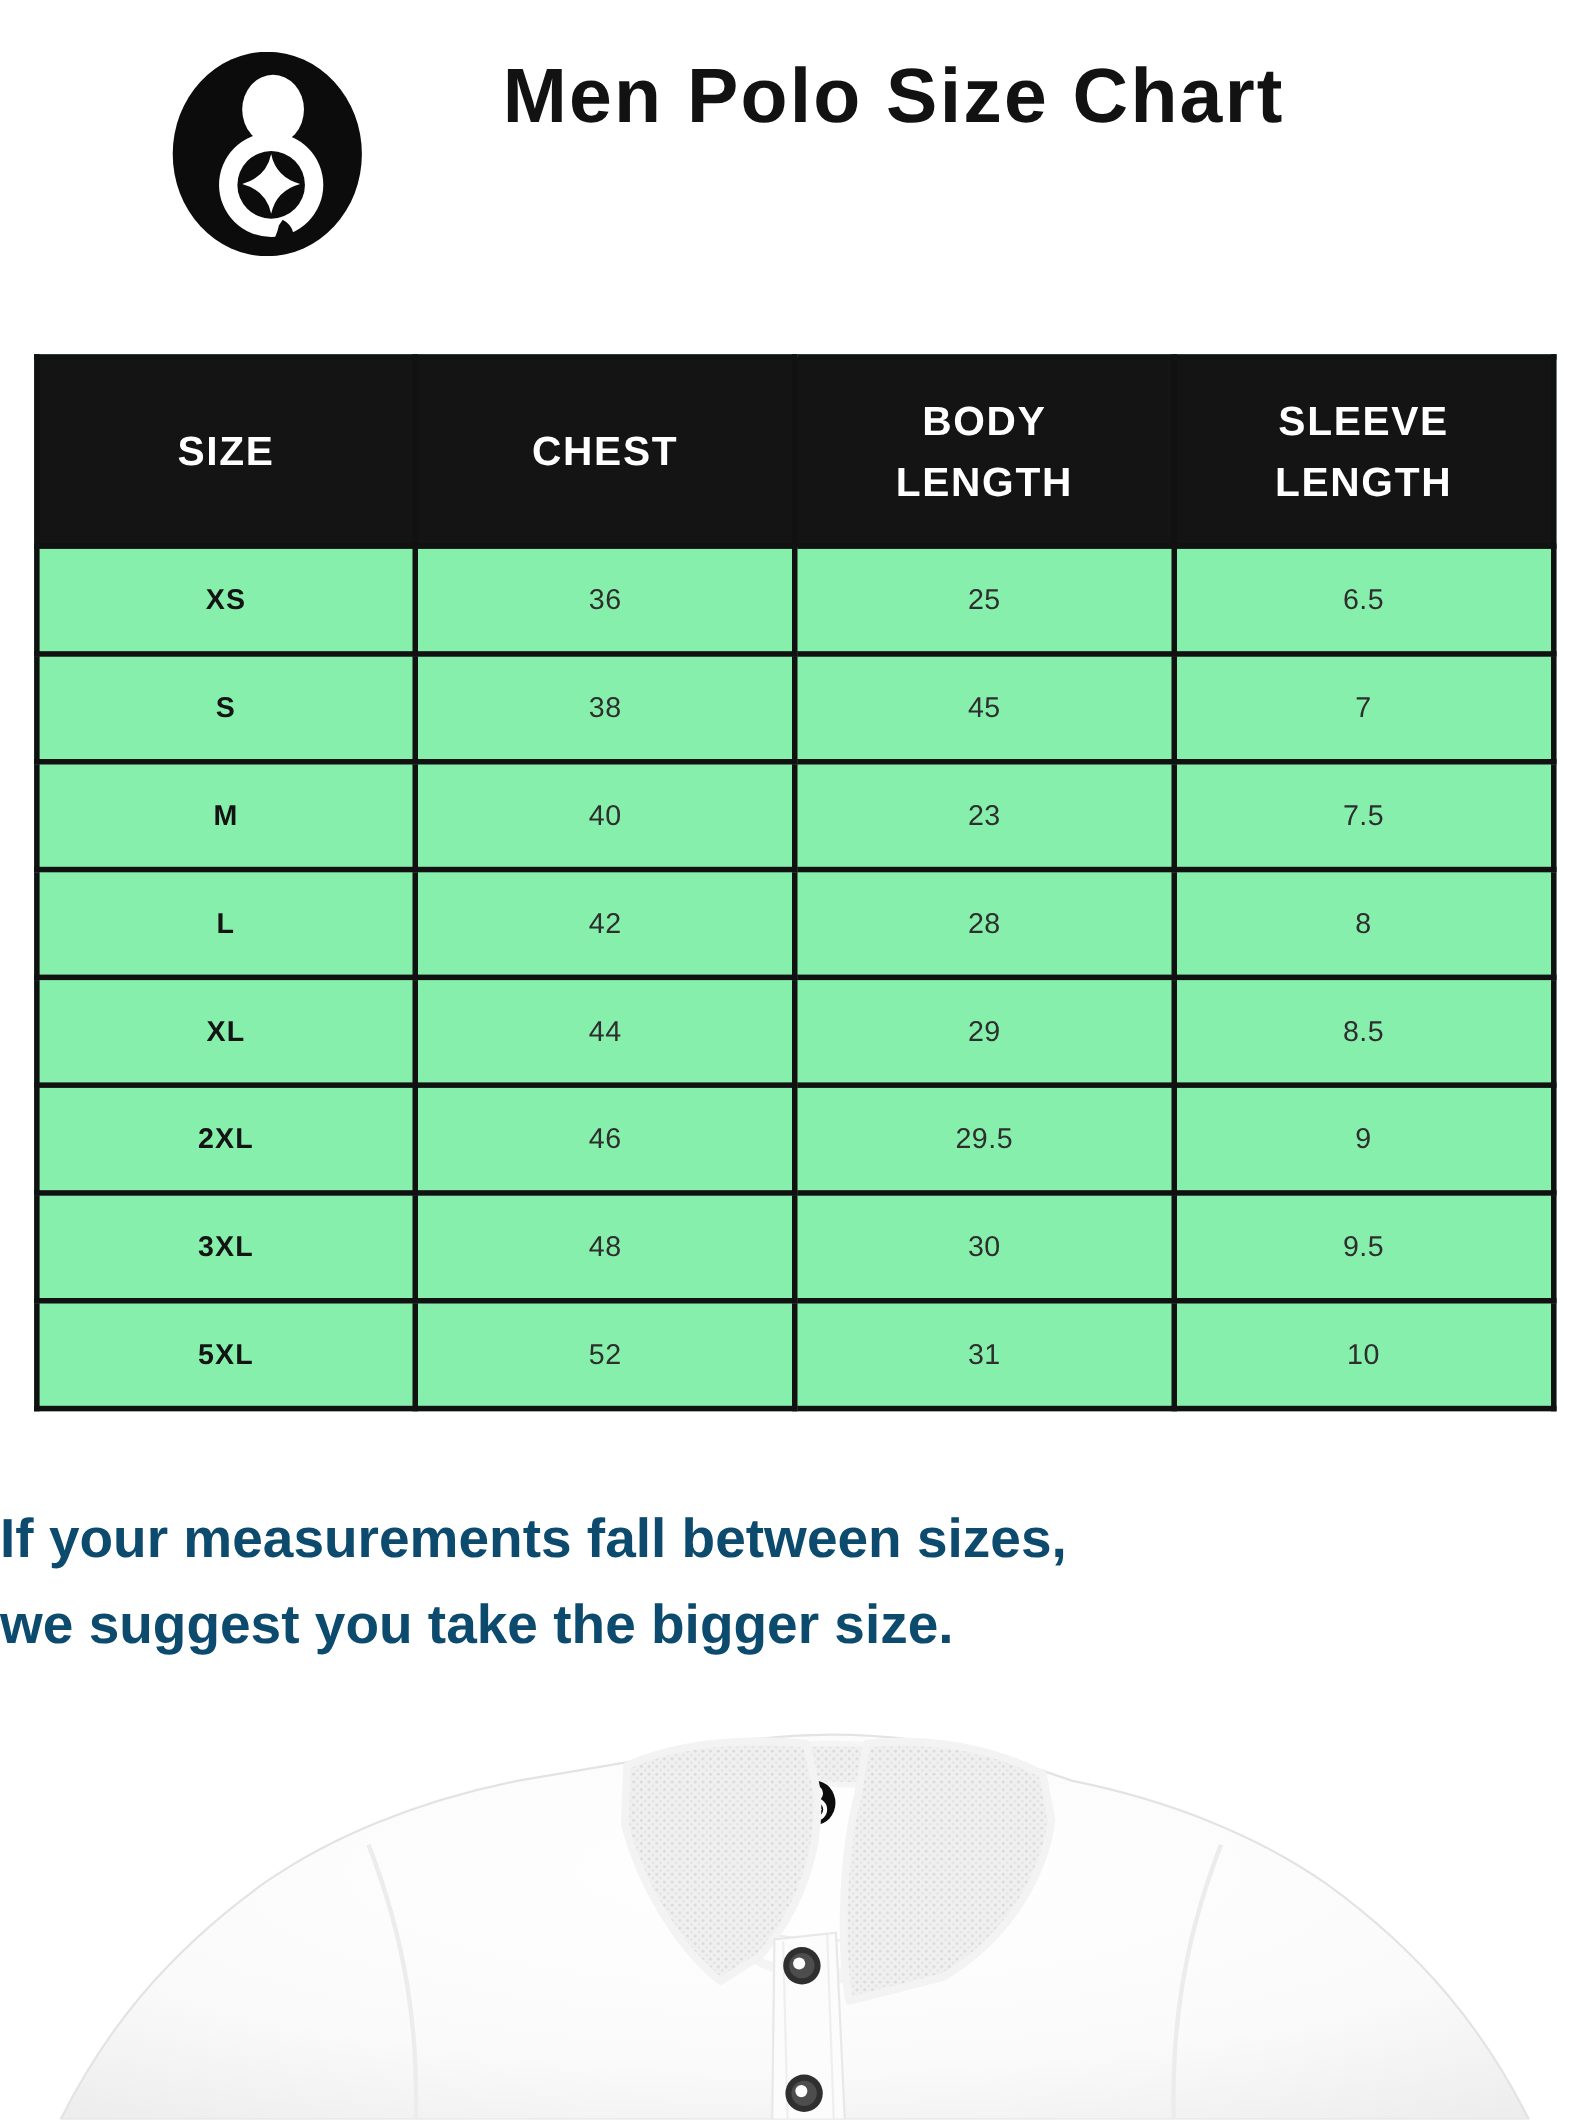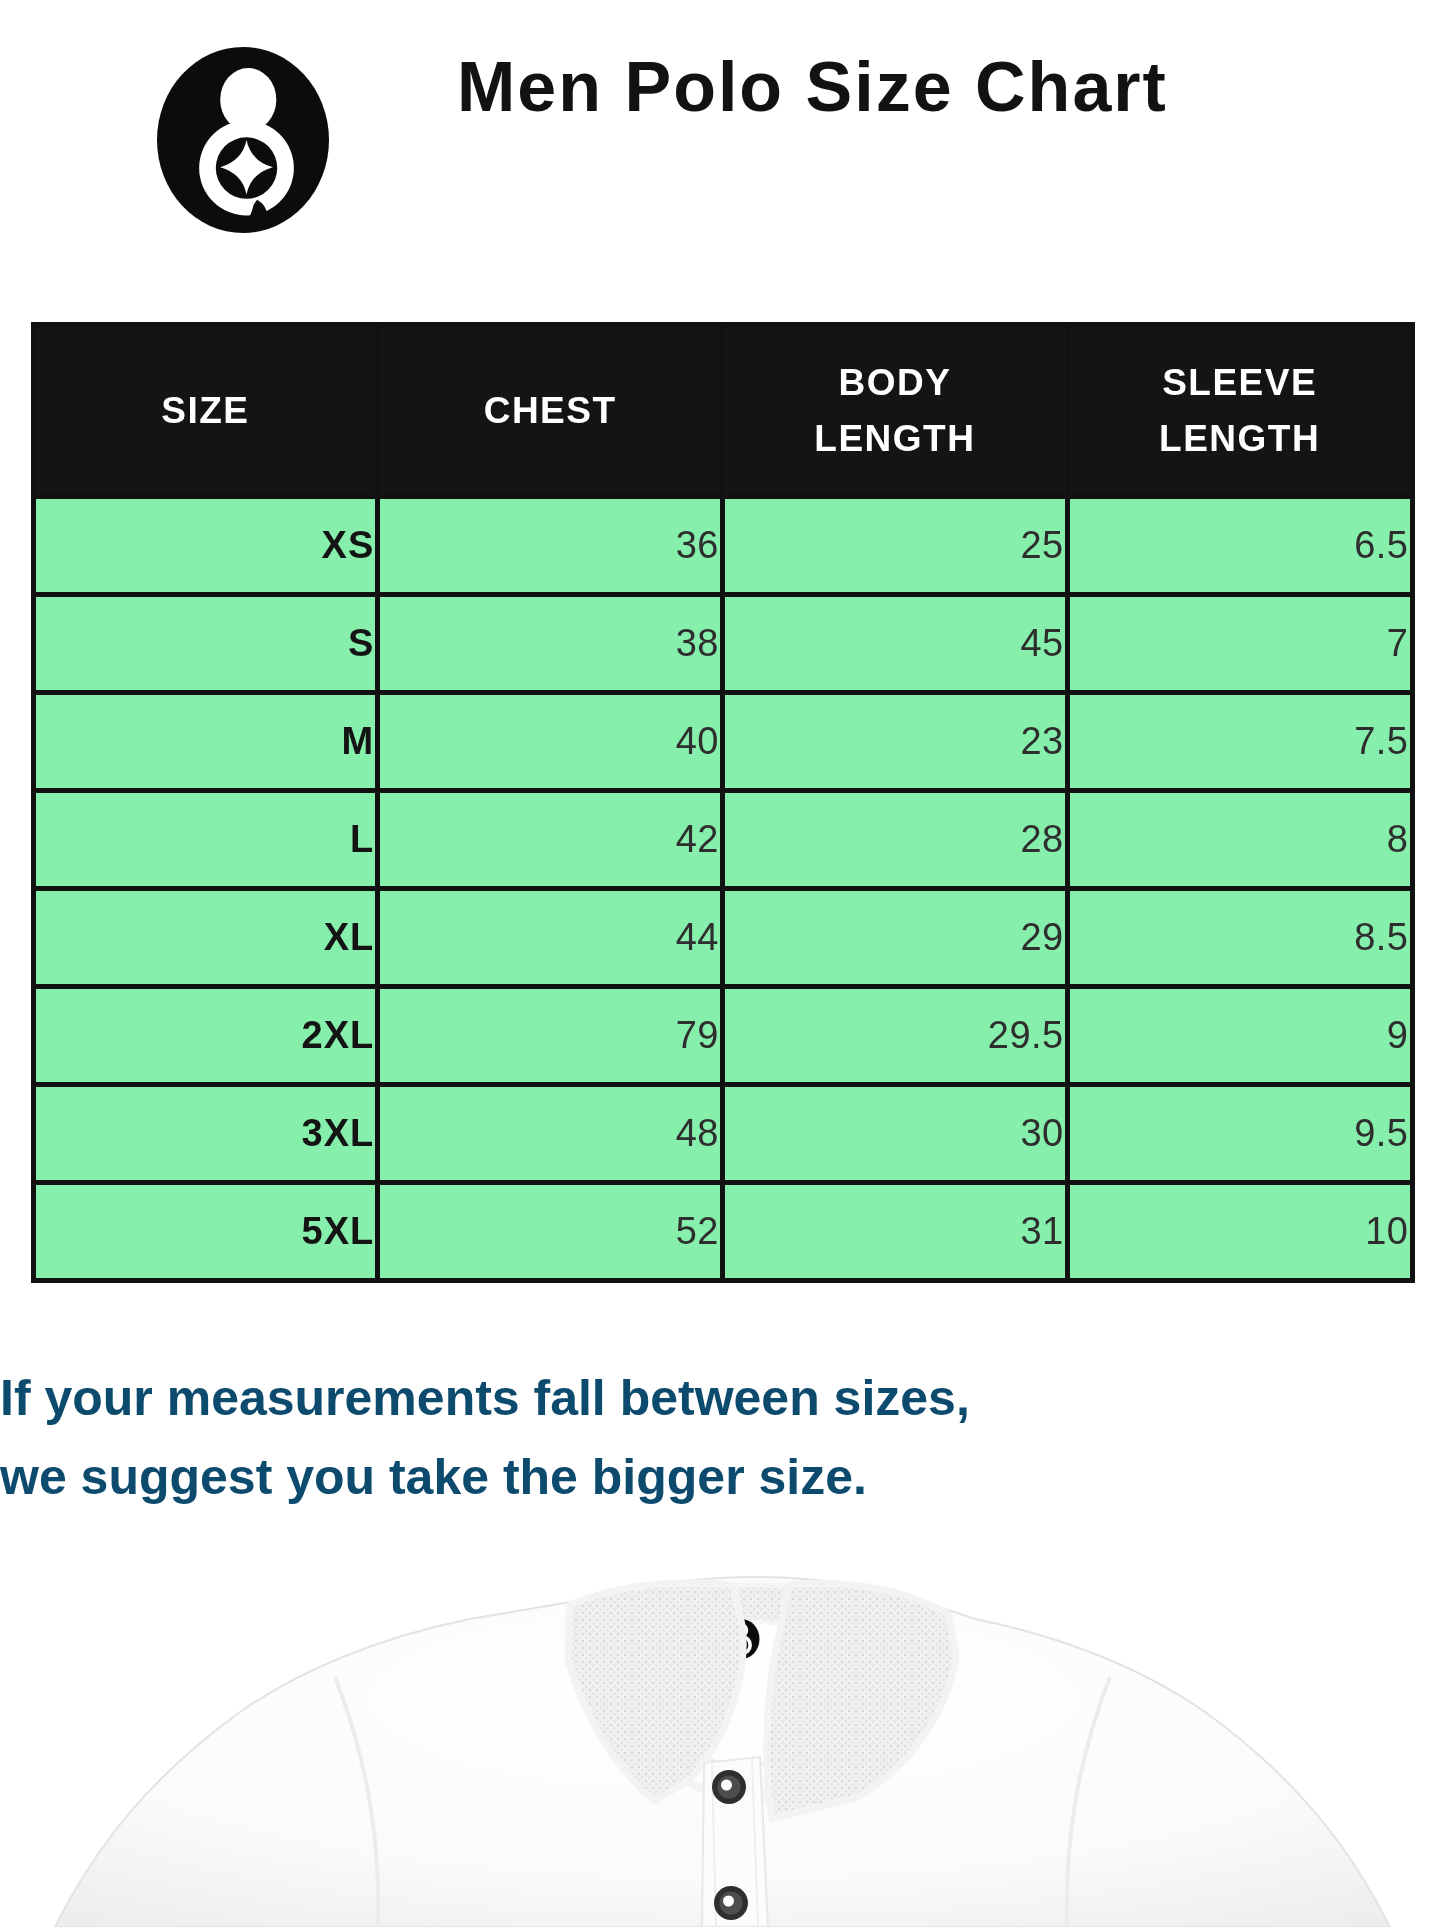--- a/index.html
+++ b/index.html
@@ -21,22 +21,22 @@
   table.size-table{
     width:1384px;margin:89px auto 0;border-collapse:collapse;table-layout:fixed;
     background:#86efac;
   }
   table.size-table th{
     background:#141414;color:#ffffff;border:5px solid #111111;
     height:165px;font-size:37px;font-weight:700;letter-spacing:1.5px;
     line-height:1.5;white-space:pre-line;text-align:center;vertical-align:middle;
   }
   table.size-table td{
-    border:5px solid #111111;height:91px;text-align:right;vertical-align:middle;
-    font-size:38px;
+    border:5px solid #111111;height:91px;text-align:center;vertical-align:middle;
+    font-size:26px;
   }
   td.size-cell{font-weight:700;color:#141414;letter-spacing:1px;}
   td.value-cell{font-weight:400;color:#2e2e2e;letter-spacing:0.5px;}
 
   
   .note{
     margin:76px 0 0;font-size:50px;font-weight:800;
     line-height:1.58;color:#0c4a6e;
   }
 
@@ -108,21 +108,21 @@
           <td class="value-cell">8</td>
         </tr>
         <tr>
           <td class="size-cell">XL</td>
           <td class="value-cell">44</td>
           <td class="value-cell">29</td>
           <td class="value-cell">8.5</td>
         </tr>
         <tr>
           <td class="size-cell">2XL</td>
-          <td class="value-cell">79</td>
+          <td class="value-cell">46</td>
           <td class="value-cell">29.5</td>
           <td class="value-cell">9</td>
         </tr>
         <tr>
           <td class="size-cell">3XL</td>
           <td class="value-cell">48</td>
           <td class="value-cell">30</td>
           <td class="value-cell">9.5</td>
         </tr>
         <tr>

